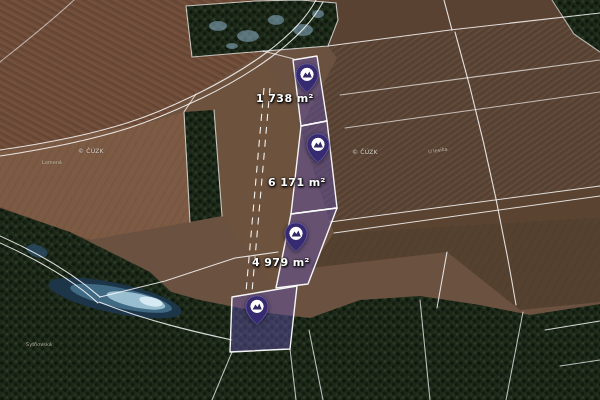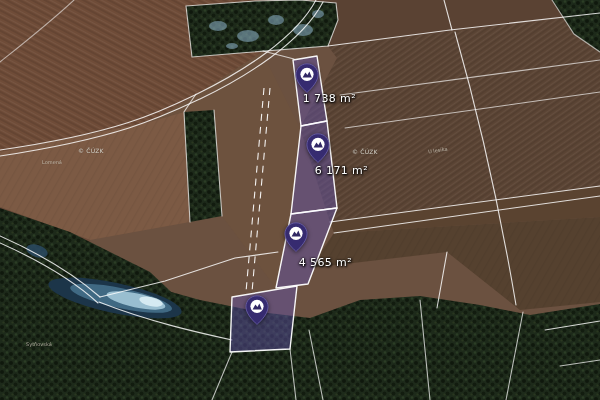--- a/index.html
+++ b/index.html
@@ -5,22 +5,22 @@
   html,body{margin:0;padding:0;background:#222;}
   .map-viewport{
     position:relative;width:600px;height:400px;overflow:hidden;
     font-family:"DejaVu Sans","Liberation Sans",sans-serif;
     background:#6b523f;
   }
   .map-viewport svg.basemap{position:absolute;left:0;top:0;}
   .marker{position:absolute;width:24px;height:30px;cursor:pointer;
     filter:drop-shadow(0 1px 2px rgba(0,0,0,.55));}
   .area-label{
-    position:absolute;width:100px;text-align:right;
-    color:#fff;font-size:11px;font-weight:normal;letter-spacing:.4px;
+    position:absolute;width:100px;text-align:left;
+    color:#fff;font-size:11px;font-weight:bold;letter-spacing:.4px;
     text-shadow:0 1px 3px rgba(0,0,0,.95),0 0 2px rgba(0,0,0,.85),1px 1px 2px rgba(0,0,0,.9);
     white-space:nowrap;pointer-events:none;
   }
   .watermark{
     position:absolute;font-size:6px;color:rgba(242,238,228,.85);
     text-shadow:0 0 1px rgba(0,0,0,.5);white-space:nowrap;letter-spacing:.2px;
   }
   .place-label{
     position:absolute;font-size:5px;color:rgba(244,238,220,.68);
     white-space:nowrap;text-shadow:0 0 1px rgba(0,0,0,.4);
@@ -187,16 +187,16 @@
   </div>
   <div class="marker" style="left:245px;top:295px">
     <svg width="24" height="30" viewBox="0 0 24 30">
       <path d="M12,0.8 C5.8,0.8 0.9,5.7 0.9,11.9 C0.9,20.3 12,29.4 12,29.4 C12,29.4 23.1,20.3 23.1,11.9 C23.1,5.7 18.2,0.8 12,0.8 Z" fill="#362b70" stroke="#6d63ad" stroke-width="0.8"></path>
       <circle cx="12" cy="11.3" r="6.6" fill="#ffffff"></circle>
       <path d="M7.6,14.4 L10.4,9.4 L12.4,11.9 L14.4,8.4 L16.8,14.4 Z" fill="#322965"></path>
     </svg>
   </div>
 
   <div class="area-label" style="left:256px;top:92px">1 738 m²</div>
-  <div class="area-label" style="left:268px;top:164px">6 171 m²</div>
-  <div class="area-label" style="left:252px;top:256px">4 565 m²</div>
+  <div class="area-label" style="left:268px;top:176px">6 171 m²</div>
+  <div class="area-label" style="left:252px;top:256px">4 979 m²</div>
 
 </div>
 
 </body></html>

